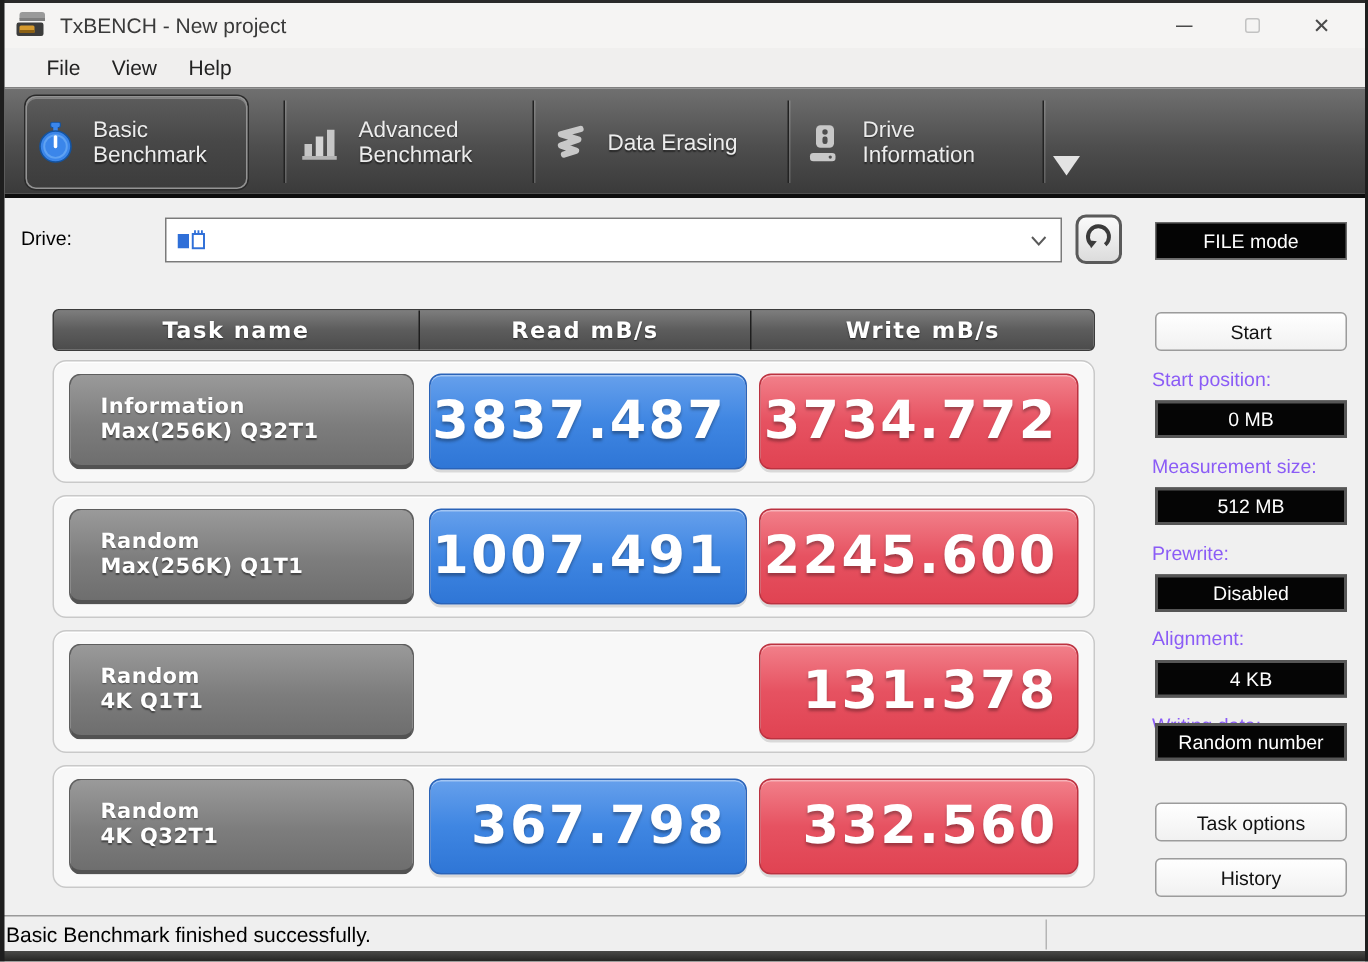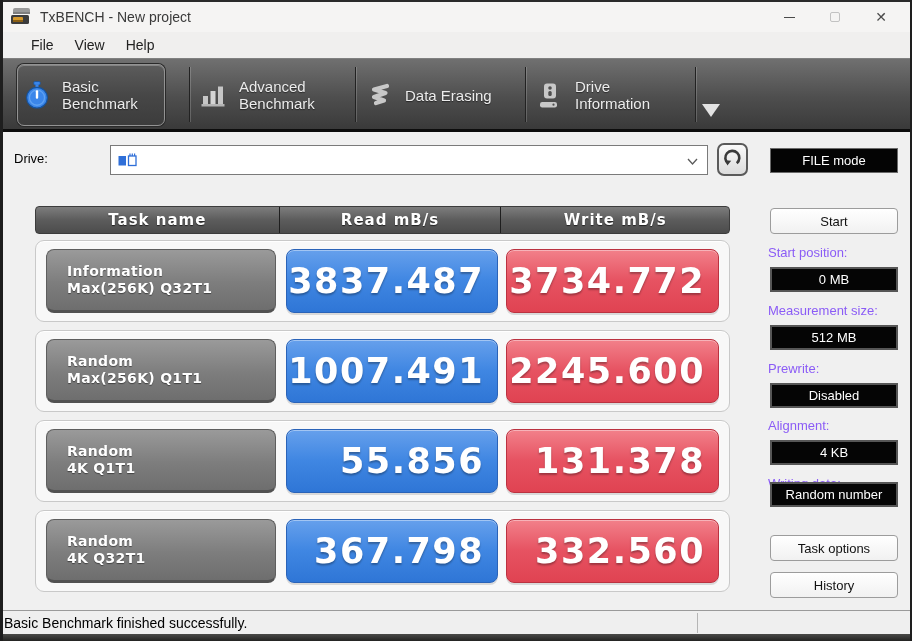--- a/index.html
+++ b/index.html
@@ -254,21 +254,20 @@
     </div>
     <div class="val-btn val-read">1007.491</div>
     <div class="val-btn val-write">2245.600</div>
   </div>
 
   <div class="bench-row row2">
     <div class="task-btn">
       <span>Random</span>
       <span>4K Q1T1</span>
     </div>
-    <div class="val-btn val-read">55.856</div>
     <div class="val-btn val-write">131.378</div>
   </div>
 
   <div class="bench-row row3">
     <div class="task-btn">
       <span>Random</span>
       <span>4K Q32T1</span>
     </div>
     <div class="val-btn val-read">367.798</div>
     <div class="val-btn val-write">332.560</div>

